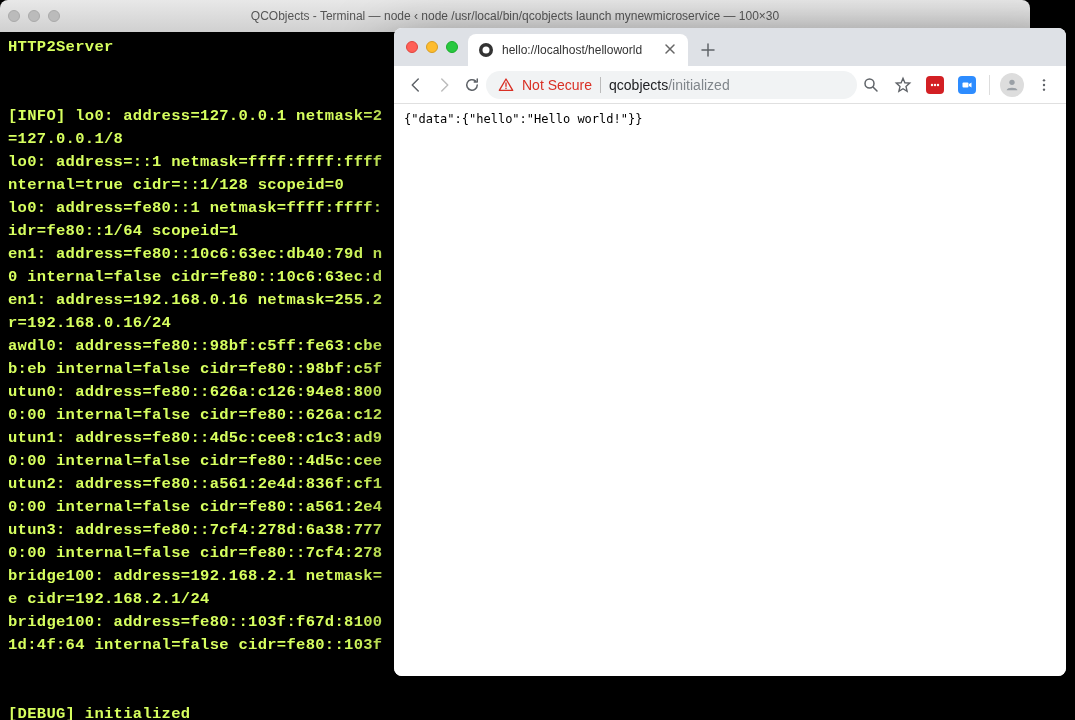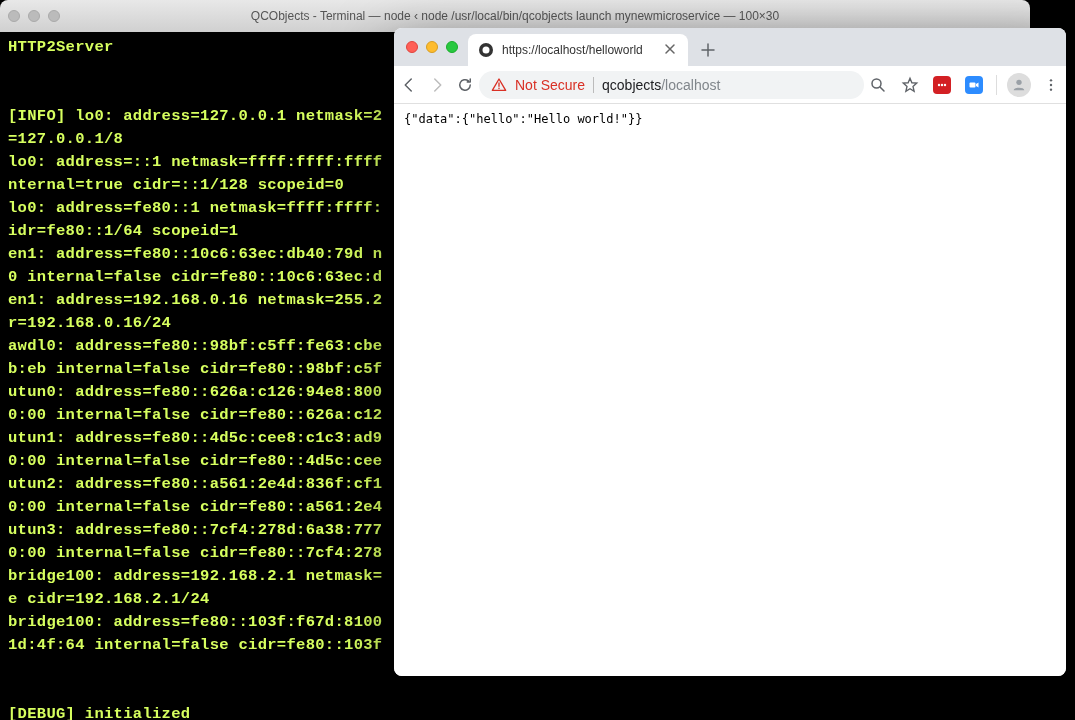--- a/index.html
+++ b/index.html
@@ -142,21 +142,21 @@
       color: #5f6368;
       cursor: pointer;
       border-radius: 50%;
     }
     .browser-toolbar {
       height: 38px;
       background: #fff;
       border-bottom: 1px solid #e0e0e0;
       display: flex;
       align-items: center;
-      padding: 0 1px;
+      padding: 0 8px;
     }
     .nav-btn {
       width: 28px;
       height: 28px;
       display: flex;
       align-items: center;
       justify-content: center;
       color: #5f6368;
       border-radius: 50%;
       cursor: pointer;
@@ -282,21 +282,21 @@
       <span class="traffic-light yellow"></span>
       <span class="traffic-light green"></span>
     </div>
     <div class="browser-tab">
       <span class="favicon">
         <svg width="16" height="16" viewBox="0 0 16 16">
             <circle cx="8" cy="8" r="7" fill="#333"></circle>
             <circle cx="8" cy="8" r="3.5" fill="#fff"></circle>
           </svg>
       </span>
-      <span class="tab-title">https://localhost/helloworld</span>
+      <span class="tab-title">hello://localhost/helloworld</span>
       <span class="close-x">
         <svg width="12" height="12" viewBox="0 0 12 12">
             <path d="M2 2 L10 10 M10 2 L2 10" stroke="currentColor" stroke-width="1.5" stroke-linecap="round"></path>
           </svg>
       </span>
     </div>
     <div class="new-tab-btn">
       <svg width="14" height="14" viewBox="0 0 14 14">
           <path d="M7 1 V13 M1 7 H13" stroke="currentColor" stroke-width="1.5" stroke-linecap="round"></path>
         </svg>
@@ -323,21 +323,21 @@
     <div class="addressbar">
       <span class="warn-icon">
         <svg width="16" height="16" viewBox="0 0 24 24">
             <path d="M12 3 L22 20 H2 Z" fill="none" stroke="currentColor" stroke-width="2" stroke-linejoin="round"></path>
             <line x1="12" y1="9" x2="12" y2="14" stroke="currentColor" stroke-width="2" stroke-linecap="round"></line>
             <circle cx="12" cy="17" r="1.2" fill="currentColor"></circle>
           </svg>
       </span>
       <span class="not-secure">Not Secure</span>
       <span class="divider"></span>
-      <span><span class="url-text">qcobjects</span><span class="url-path">/localhost</span></span>
+      <span><span class="url-text">qcobjects</span><span class="url-path">/initialized</span></span>
     </div>
 
     <div class="toolbar-right">
       <div class="toolbar-icon">
         <svg width="18" height="18" viewBox="0 0 24 24">
             <circle cx="10" cy="10" r="6" fill="none" stroke="currentColor" stroke-width="2"></circle>
             <line x1="15" y1="15" x2="20" y2="20" stroke="currentColor" stroke-width="2" stroke-linecap="round"></line>
           </svg>
       </div>
       <div class="toolbar-icon">

